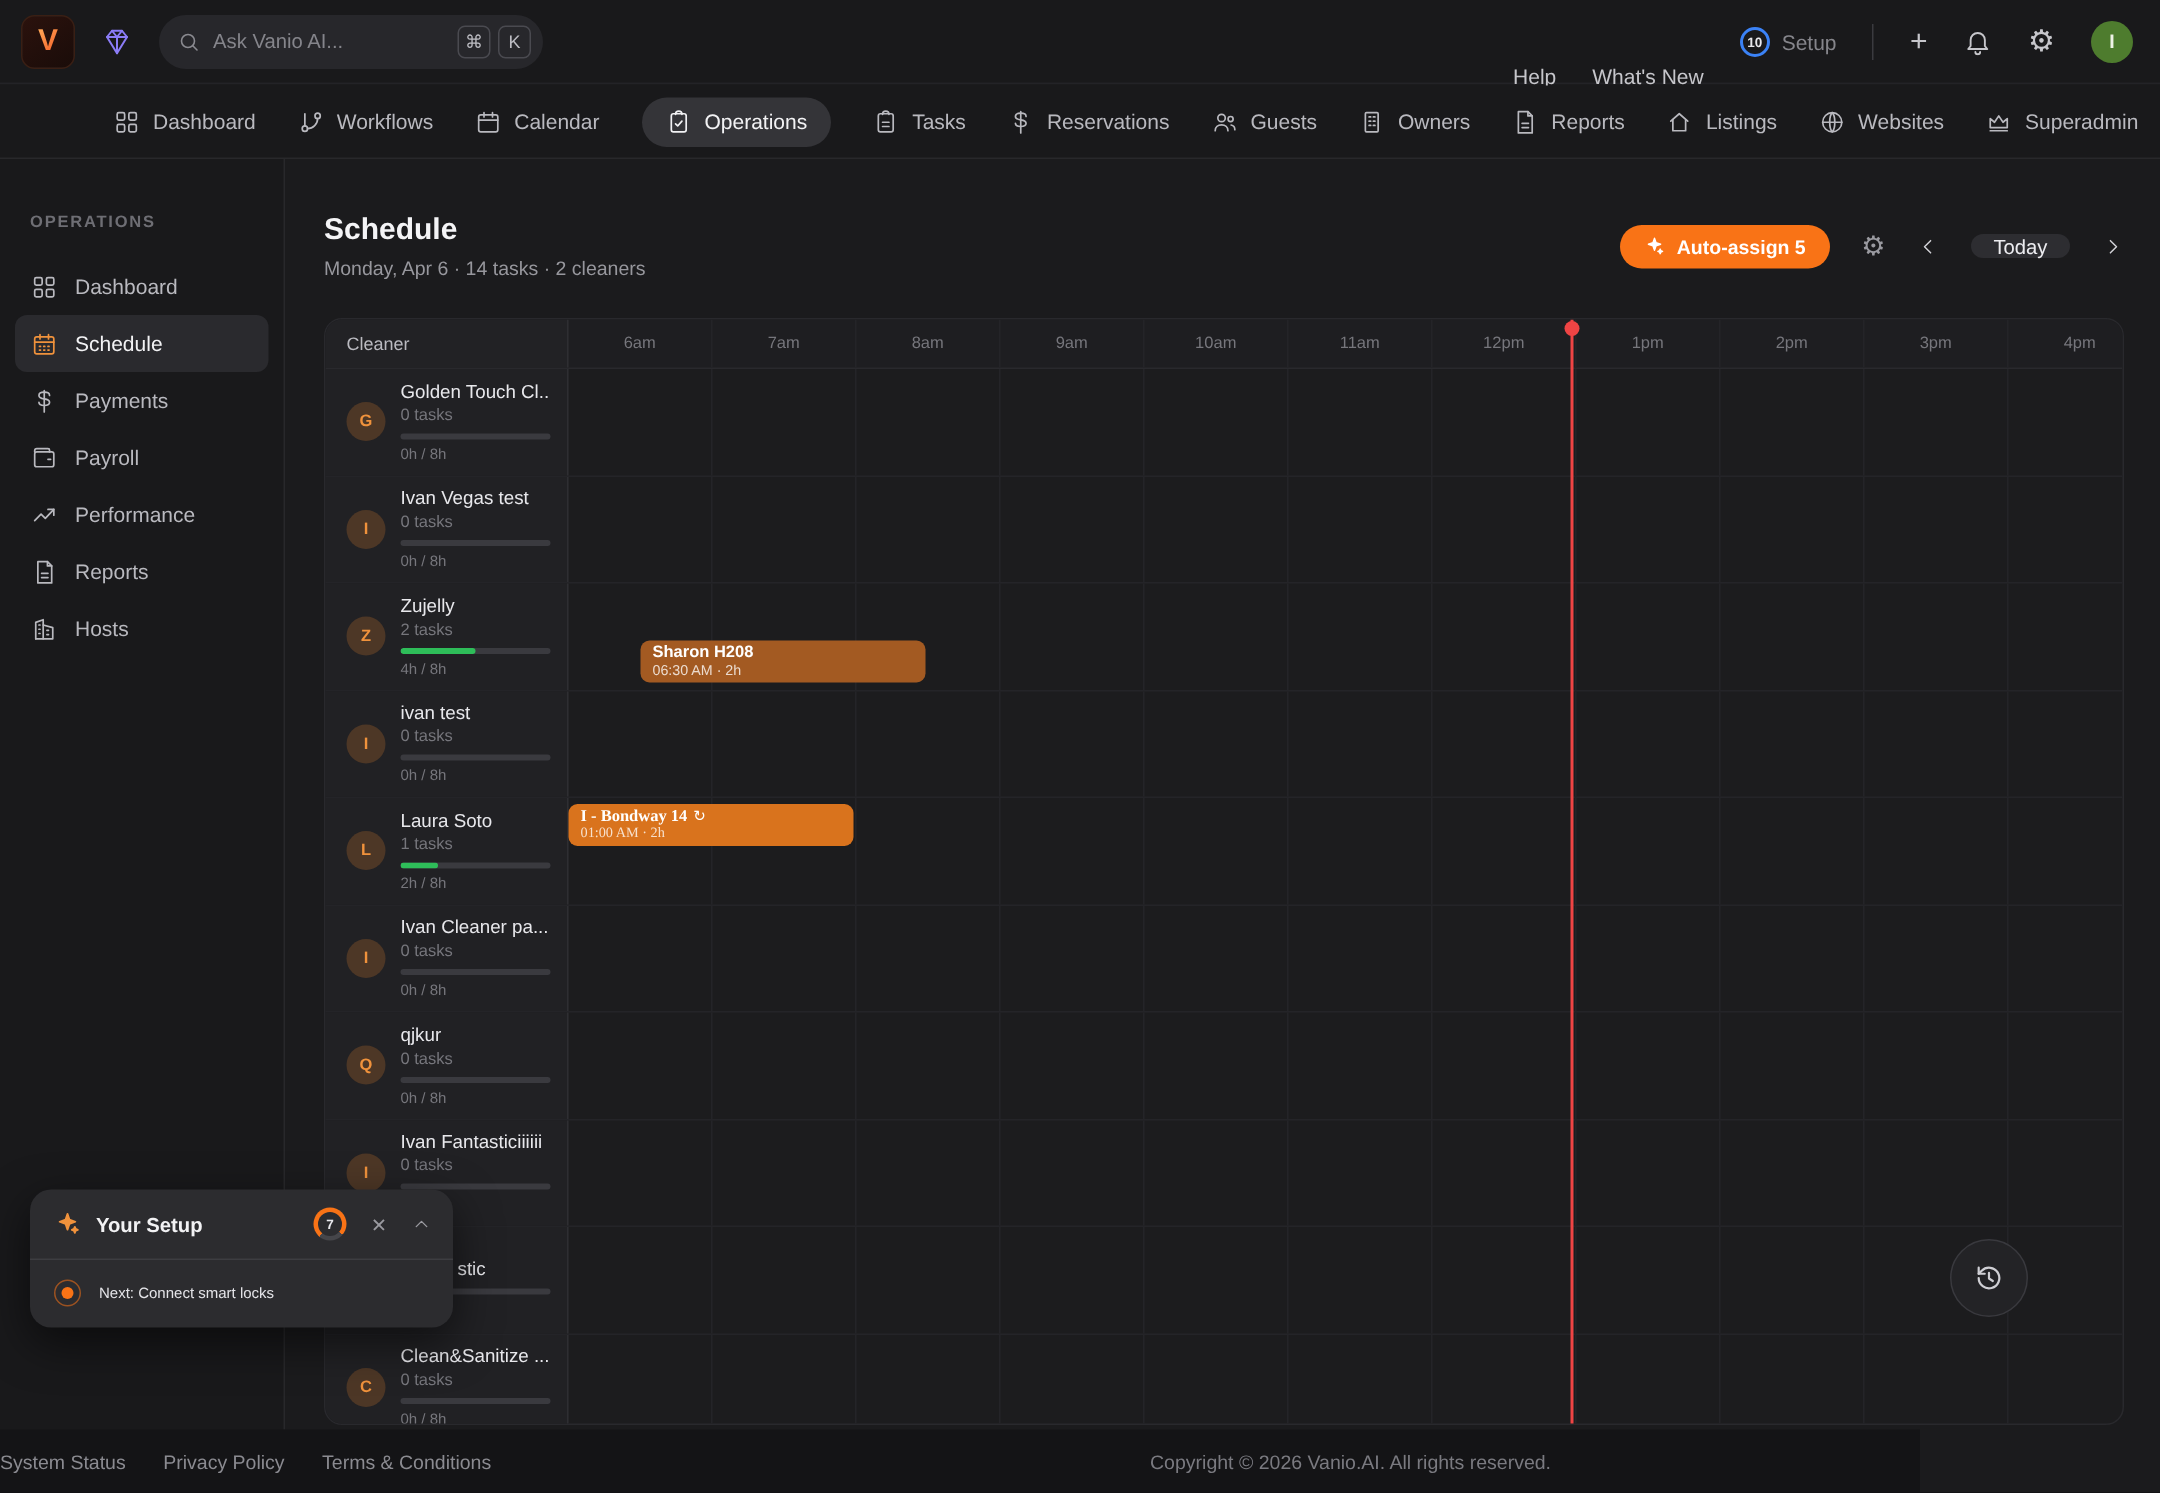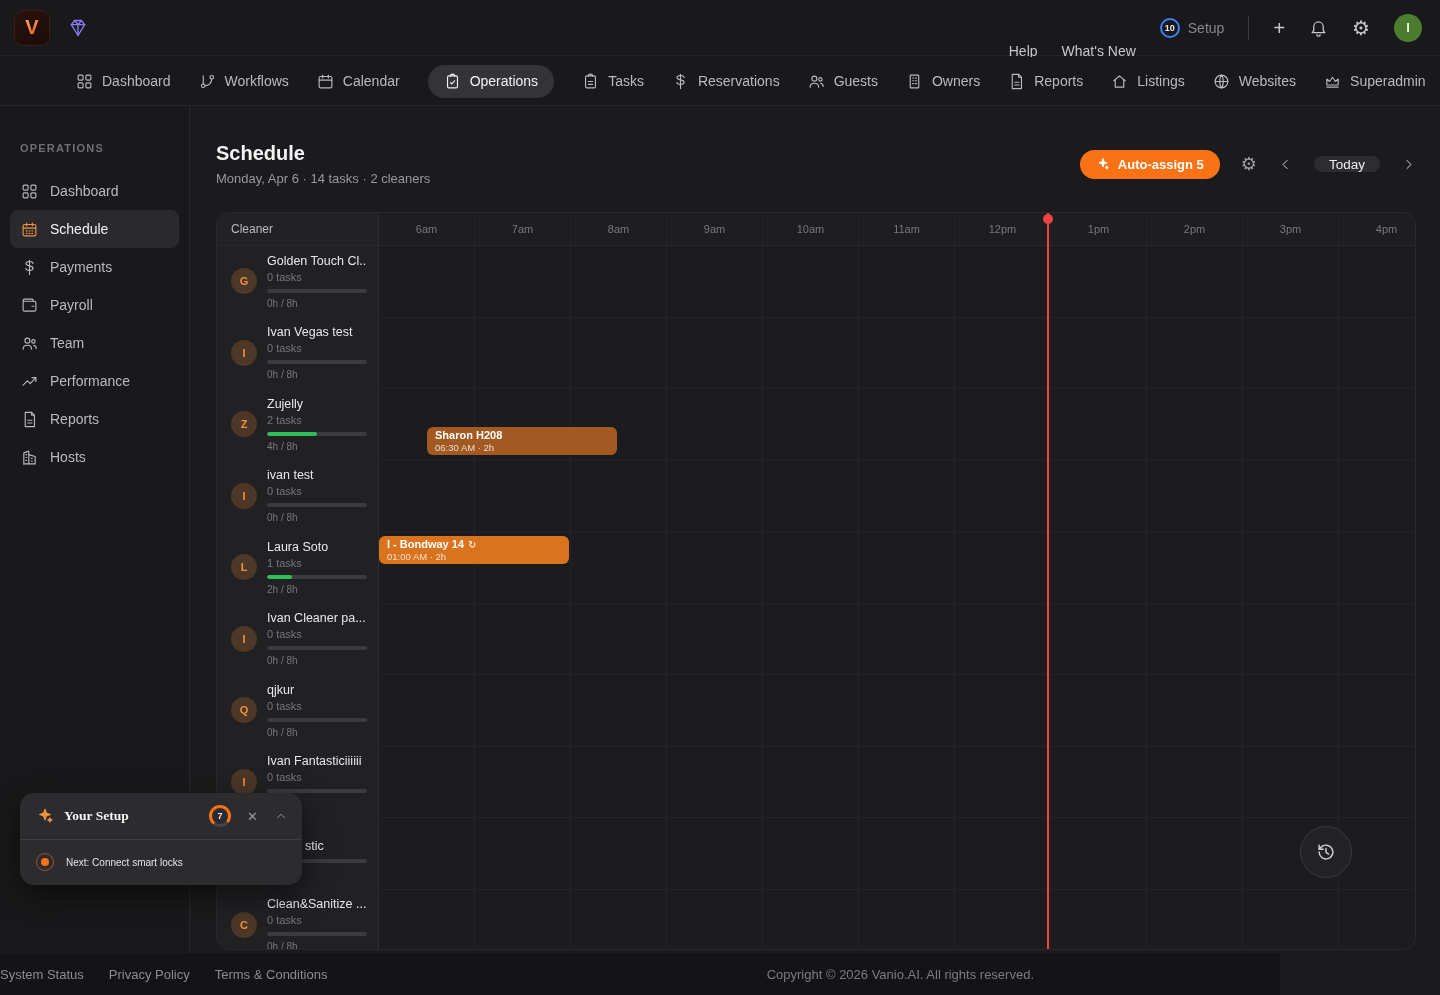--- a/index.html
+++ b/index.html
@@ -69,28 +69,28 @@
   .row-cells { display:flex; flex:1; }
   .cell { width:96px; flex:none; border-right:1px solid #242428; cursor:pointer; }
 
   .now-line { position:absolute; left:830px; top:0; width:2px; height:738px; background:#ef4444; z-index:5; }
   .now-dot { position:absolute; left:826px; top:1px; width:10px; height:10px; border-radius:50%; background:#ef4444; z-index:6; }
 
   .event { position:absolute; height:28px; border-radius:6px; padding:2px 8px 0 8px; overflow:hidden; cursor:pointer; z-index:4; }
   .event-title { font-size:11px; font-weight:700; color:#fff; white-space:nowrap; display:flex; align-items:center; gap:4px; }
   .event-time { font-size:9.5px; color:rgba(255,255,255,.78); margin-top:1px; white-space:nowrap; }
   .event.muted { background:#a35a22; }
-  .event.bright { background:#d9731d; }
+  .event.bright { background:#d9731d;font-family:Liberation Serif, serif; }
   .recur { font-size:10px; font-weight:400; }
 
   
   .popup { position:absolute; left:20px; top:793px; width:282px; height:92px; background:#2c2c2f; border-radius:14px; box-shadow:0 10px 30px rgba(0,0,0,.55); z-index:50; }
   .popup-head { height:47px; display:flex; align-items:center; padding:0 14px 0 16px; border-bottom:1px solid #3d3d41; gap:10px; }
   .spark { color:#f0923c; display:flex; }
-  .popup-title { font-size:13.5px; font-weight:700; color:#f2f2f4; flex:1;font-family:Liberation Serif, serif; }
+  .popup-title { font-size:13.5px; font-weight:700; color:#f2f2f4; flex:1; }
   .ring7 { width:22px; height:22px; border-radius:50%; background:conic-gradient(from 220deg,#f97316 0 270deg,#46464a 270deg 360deg); display:flex; align-items:center; justify-content:center; }
   .ring7 b { width:16px; height:16px; border-radius:50%; background:#2c2c2f; color:#e8e8ec; font-size:9px; font-weight:700; display:flex; align-items:center; justify-content:center; }
   .popup-x, .popup-col { color:#9a9aa0; display:flex; cursor:pointer; margin-left:6px; font-size:13px; }
   .popup-next { height:44px; display:flex; align-items:center; gap:12px; padding-left:16px; cursor:pointer; }
   .radio { width:18px; height:18px; border-radius:50%; border:1.5px solid rgba(249,115,22,.55); display:flex; align-items:center; justify-content:center; }
   .radio i { width:8px; height:8px; border-radius:50%; background:#f97316; }
   .popup-next span { font-size:10px; color:#e4e4e8; }
 
   
   .history-btn { position:absolute; left:1300px; top:826px; width:52px; height:52px; border-radius:50%; background:#232326; border:1px solid #39393e; display:flex; align-items:center; justify-content:center; color:#cfcfd4; cursor:pointer; z-index:40; }
@@ -107,20 +107,31 @@
 
   <div class="topbar">
     <div class="logo">
         <span>V</span>
       </div>
     <div class="gem">
       <svg class="ic" width="20" height="20" viewBox="0 0 24 24">
           <path d="M8 3h8l4 5-8 13L4 8z"></path>
           <path d="M4 8h16M8 3l4 5 4-5M12 8v13"></path>
         </svg>
+    </div>
+    <div class="search">
+      <span class="sicon">
+        <svg class="ic" width="16" height="16" viewBox="0 0 24 24">
+            <circle cx="11" cy="11" r="6.5"></circle>
+            <path d="M15.8 15.8L20 20"></path>
+          </svg>
+      </span>
+      <input placeholder="Ask Vanio AI..." style="">
+      <span class="kbd">⌘</span>
+      <span class="kbd">K</span>
     </div>
     <div class="top-right">
       <span class="top-link">Help</span>
       <span class="top-link">What's New</span>
       <div class="setup-wrap">
         <span class="setup-ring">10</span>
         <span class="setup-label">Setup</span>
       </div>
       <div class="vdiv"></div>
       <span class="tool-icon glyph20">+</span>
@@ -263,31 +274,20 @@
     </div>
     <div class="side-item">
       <span class="side-ic">
           <svg class="ic" width="17" height="17" viewBox="0 0 24 24">
             <rect x="3" y="6" width="18" height="14" rx="2"></rect>
             <path d="M17 6V4.5A1.5 1.5 0 0 0 15.5 3H5a2 2 0 0 0-2 2v1"></path>
             <path d="M15.5 13h2.5"></path>
           </svg>
         </span>
       <span>Payroll</span>
-    </div>
-    <div class="side-item">
-      <span class="side-ic">
-          <svg class="ic" width="17" height="17" viewBox="0 0 24 24">
-            <circle cx="9" cy="8" r="3.5"></circle>
-            <path d="M3 20c0-3.5 2.6-5.5 6-5.5s6 2 6 5.5"></path>
-            <circle cx="17.5" cy="9" r="2.4"></circle>
-            <path d="M18 14.6c2.3.4 3.5 2 3.5 4.4"></path>
-          </svg>
-        </span>
-      <span>Team</span>
     </div>
     <div class="side-item">
       <span class="side-ic">
           <svg class="ic" width="17" height="17" viewBox="0 0 24 24">
             <path d="M3 17l6-6 4 4 8-8.5"></path>
             <path d="M15.5 6.5H21V12"></path>
           </svg>
         </span>
       <span>Performance</span>
     </div>

